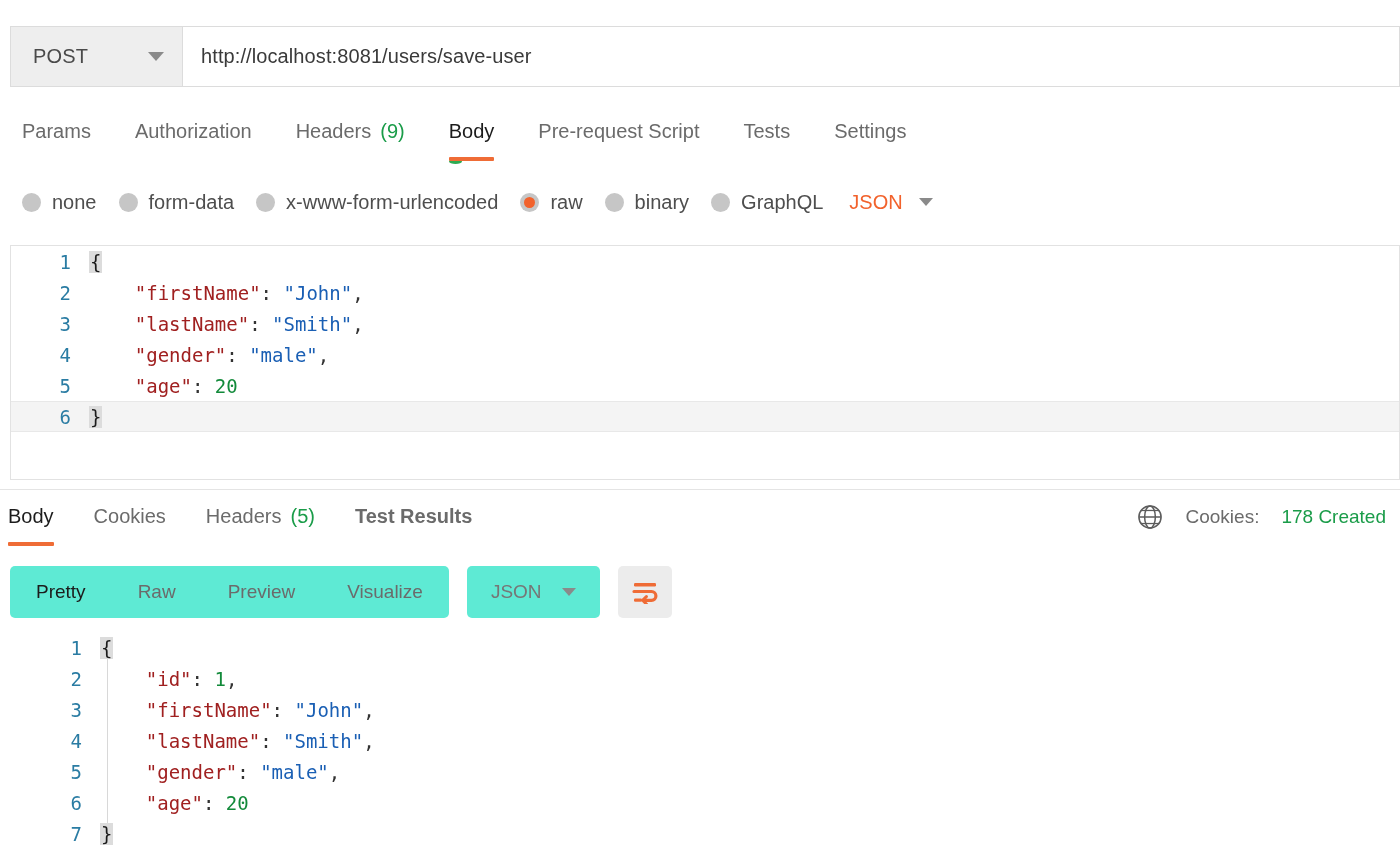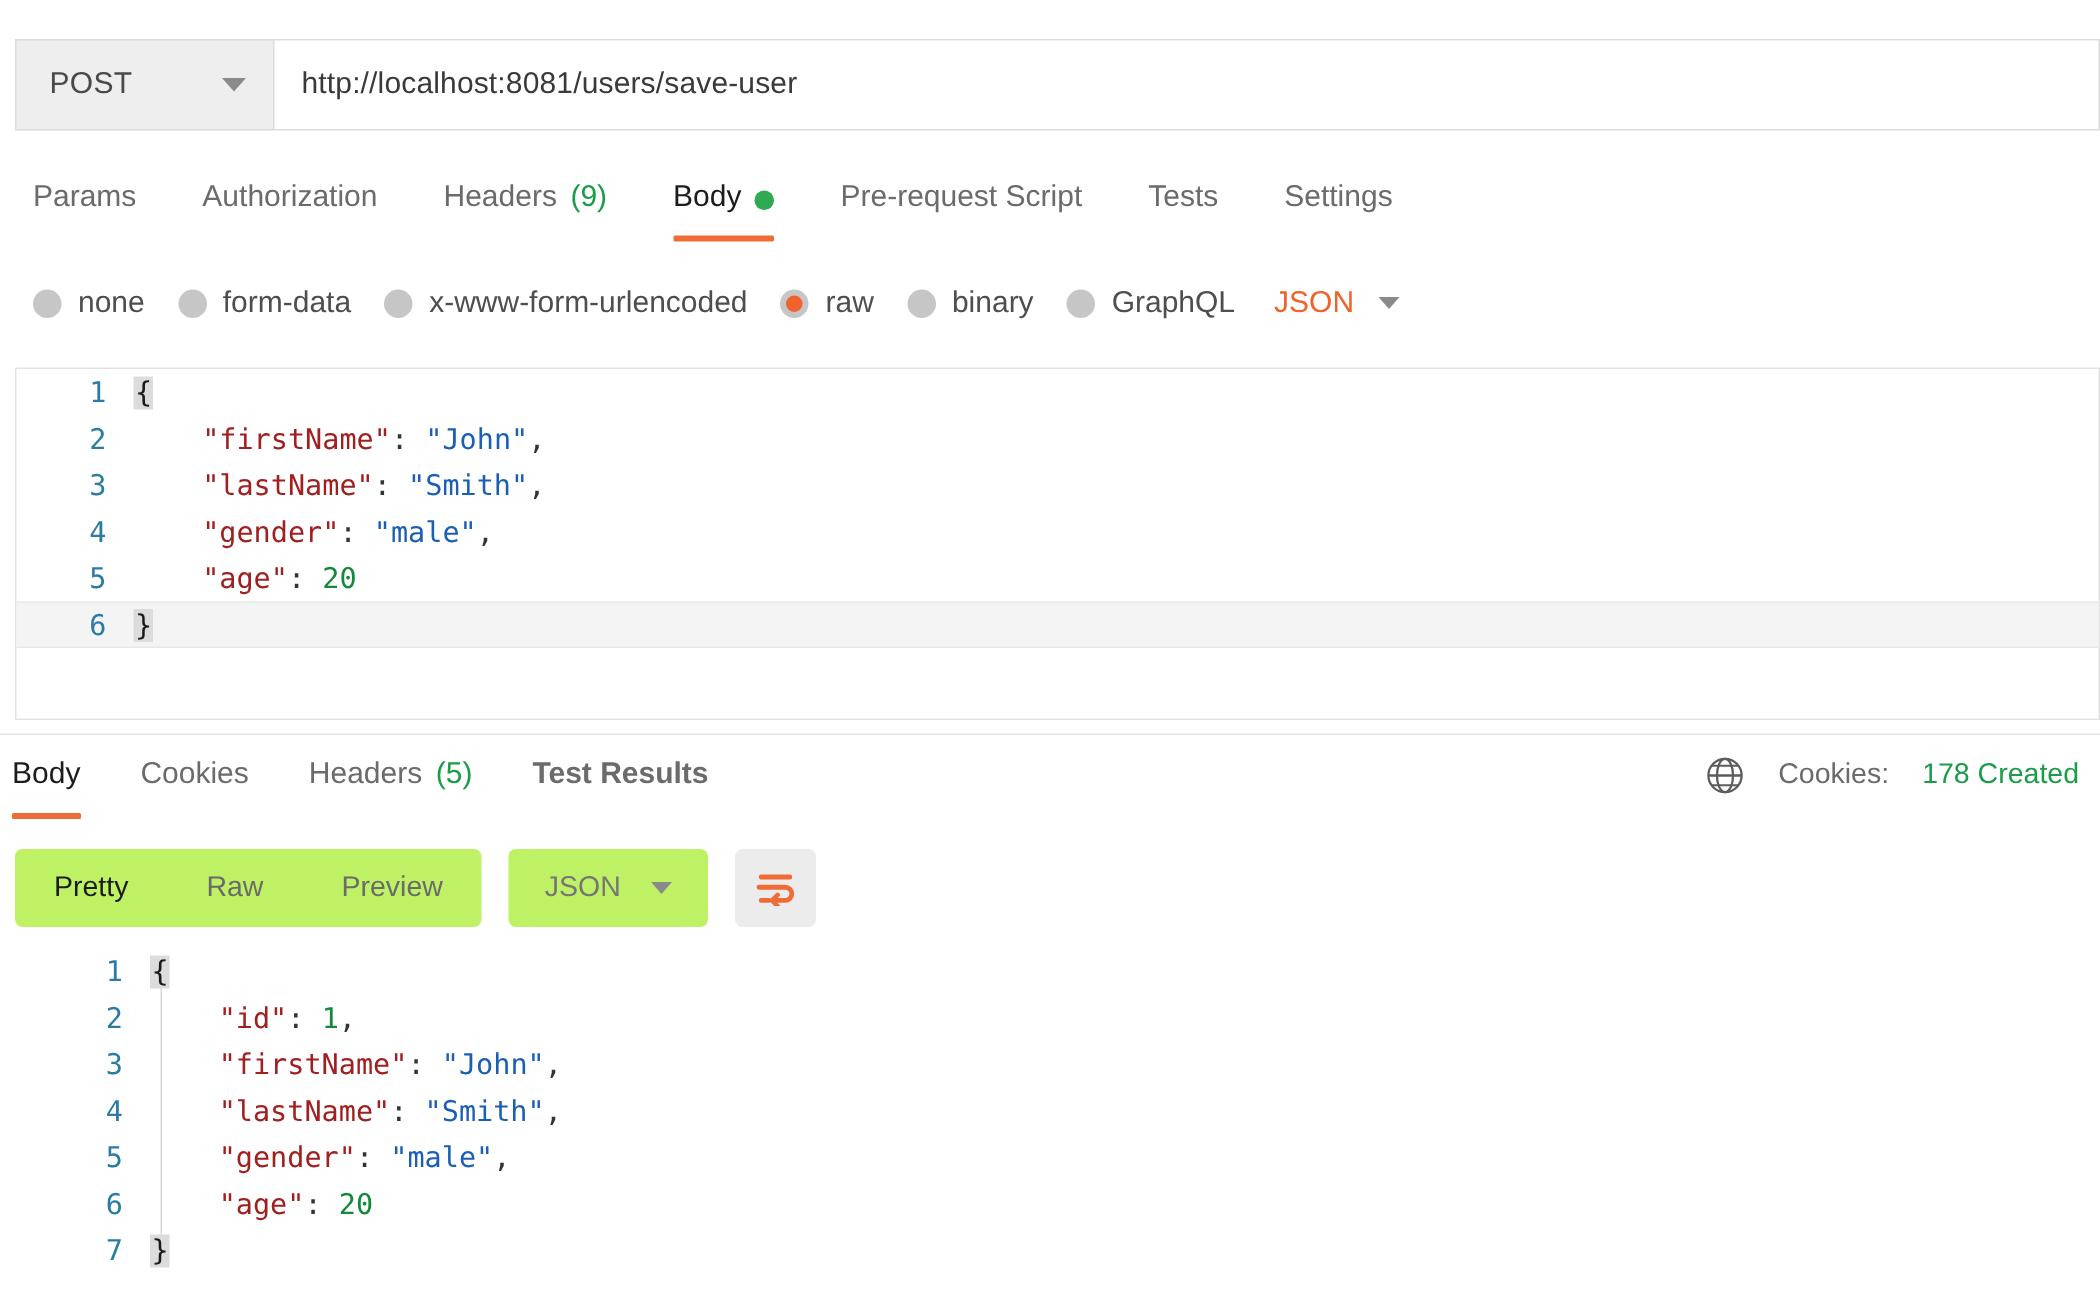--- a/index.html
+++ b/index.html
@@ -32,21 +32,21 @@
   }
   .url-text { font-size: 20px; color: #3a3a3a; letter-spacing: .1px; }
 
   
   .req-tabs { position: absolute; left: 0; top: 112px; width: 1400px; height: 52px; display: flex; align-items: flex-start; }
   .rtab {
     position: relative; height: 52px; display: flex; align-items: flex-start;
     padding: 8px 22px 0 22px; font-size: 20px; color: #6b6b6b; white-space: nowrap;
     gap: 9px;
   }
-  .rtab.active { color: #1c1c1c; }
+  .rtab.active { color: #1c1c1c; flex-direction: column; }
   .rtab .underline {
     position: absolute; left: 22px; right: 22px; bottom: 3px; height: 4px; background: #ef6c36; border-radius: 1px;
   }
   .count-green { color: #1a9c49; }
   .dot-green { width: 13px; height: 13px; border-radius: 50%; background: #2eab52; display: inline-block; margin-top: 7px; }
 
   
   .bodytypes { position: absolute; left: 0; top: 180px; width: 1332px; height: 44px; display: flex; align-items: center; }
   .bt { display: flex; align-items: center; gap: 11px; padding: 0 0 0 22px; font-size: 20px; color: #4e4e4e; white-space: nowrap; }
   .radio { width: 19px; height: 19px; border-radius: 50%; background: #c6c6c6; display: flex; align-items: center; justify-content: center; flex: none; }
@@ -77,21 +77,21 @@
 
   
   .res-tabs { position: absolute; left: 0; top: 497px; width: 1400px; height: 50px; display: flex; align-items: flex-start; }
   .status-area { position: absolute; right: 14px; top: 503px; display: flex; align-items: center; gap: 22px; }
   .globe { width: 28px; height: 28px; }
   .status-lbl { font-size: 19px; color: #6b6b6b; }
   .status-val { font-size: 19px; color: #1a9c49; }
 
   
   .res-toolbar { position: absolute; left: 10px; top: 566px; height: 52px; display: flex; align-items: center; gap: 18px; }
-  .pill { background: #bef264; border-radius: 5px; height: 52px; display: flex; align-items: center; }
+  .pill { background: #5eead4; border-radius: 5px; height: 52px; display: flex; align-items: center; }
   .pill-item { padding: 0 26px; font-size: 19px; color: #6b6b6b; height: 52px; display: flex; align-items: center; }
   .pill-item.active { color: #1c1c1c; }
   .pill-json { padding: 0 24px; gap: 20px; }
   .pill-json .lbl { font-size: 19px; color: #767676; }
   .wrap-btn { background: #ececec; border-radius: 5px; width: 54px; height: 52px; display: flex; align-items: center; justify-content: center; }
 
   
   .res-body { position: absolute; left: 10px; top: 632px; width: 1390px; height: 231px; overflow: hidden; background: #fff; }
 </style>
 </head>
@@ -226,20 +226,21 @@
     </svg>
     <span class="status-lbl">Cookies:</span>
     <span class="status-val">178 Created</span>
   </div>
 
   <div class="res-toolbar">
     <div class="pill" id="res-views">
         <div class="pill-item active">Pretty</div>
         <div class="pill-item">Raw</div>
         <div class="pill-item">Preview</div>
+        <div class="pill-item">Visualize</div>
       </div>
     <div class="pill pill-json">
       <span class="lbl">JSON</span>
       <span class="caret-sm"></span>
     </div>
     <div class="wrap-btn">
       <svg width="28" height="24" viewBox="0 0 28 24">
         <rect x="3" y="3" width="22" height="3.4" rx="1.2" fill="#ef6c36"></rect>
         <path d="M3 11.5 h17.5 a4.4 4.4 0 0 1 0 8.8 h-6.5" fill="none" stroke="#ef6c36" stroke-width="3.2" stroke-linecap="round"></path>
         <rect x="3" y="18.6" width="8" height="3.2" rx="1.2" fill="#ef6c36"></rect>

